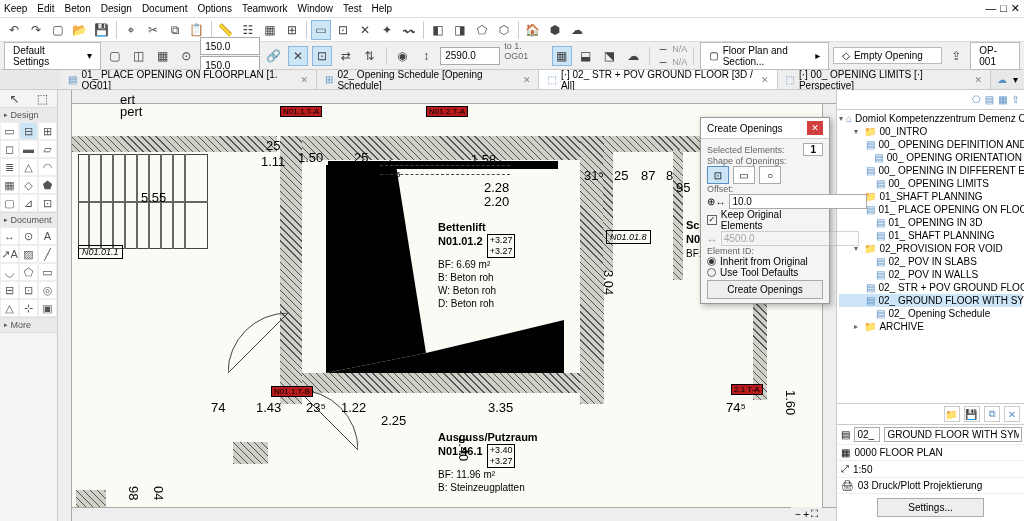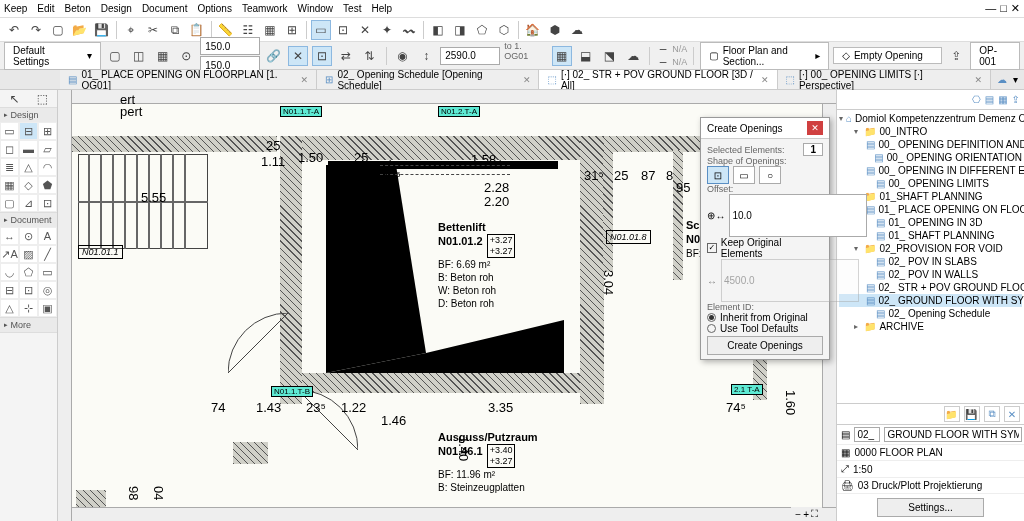--- a/index.html
+++ b/index.html
@@ -39,21 +39,21 @@
 
   
   .canvas { flex: 1; background: #fbfbf6; position: relative; overflow: hidden; }
   .rulerx { position:absolute; top:0; left:0; right:0; height:14px; background:#eee; border-bottom:1px solid #aaa;}
   .rulery { position:absolute; top:0; left:0; bottom:0; width:14px; background:#eee; border-right:1px solid #aaa;}
   .wall { position: absolute; background: repeating-linear-gradient(45deg,#555,#555 1px,#d0d0c8 1px,#d0d0c8 5px); }
   .dim { position: absolute; font-size: 13px; color: #000; margin-left: 48px; }
   .roomlabel { position: absolute; font-size: 10px; color: #000; line-height: 1.3; }
   .roomlabel .rn { font-weight: bold; font-size: 11px; }
   .roombox { position: absolute; border: 1px solid #000; font-size: 9px; padding: 1px 3px; }
-  .tag { position:absolute; border:1px solid #000; font-size:8px; padding:0 2px; background:#5eead4;}
+  .tag { position:absolute; border:1px solid #000; font-size:8px; padding:0 2px; background:#b91c1c;}
   .stairrun { position: absolute; }
   .stairrun .step { position:absolute; border:1px solid #666; background:transparent; }
   .shaft-fill { position:absolute; background:#000; }
   .scrollbarx { position:absolute; bottom:0; left:14px; right:0; height:14px; background:#eee; border-top:1px solid #aaa;}
   .scrollbary { position:absolute; top:14px; right:0; bottom:14px; width:14px; background:#eee; border-left:1px solid #aaa;}
   .zoomicons { position:absolute; bottom:0; right:14px; height:14px; background:#eee; display:flex; gap:2px; padding:0 4px; align-items:center;}
 
   
   .rightcol { width: 188px; background: #fff; border-left: 1px solid #ccc; display: flex; flex-direction: column; font-size: 10px; }
   .righttabs { height: 20px; border-bottom: 1px solid #ccc; display:flex; justify-content:flex-end; padding:0 4px; gap:4px; align-items:center;}
@@ -71,21 +71,21 @@
   
   .dialog { position: absolute; top: 117px; left: 700px; width: 130px; background: #f4f4f4; border: 1px solid #999; box-shadow: 2px 2px 6px rgba(0,0,0,.3); font-size: 10px; }
   .dlghead { background: #fff; padding: 3px 6px; display: flex; align-items: center; border-bottom: 1px solid #ccc; }
   .dlghead .x { margin-left: auto; background: #d04040; color: #fff; width: 16px; height: 14px; text-align: center; line-height: 14px; font-size: 9px; }
   .dlgbody { padding: 4px 6px; display: flex; flex-direction: column; gap: 0; }
   .dlglabel { color: #666; font-size: 9px; }
   .shapebtns { display: flex; gap: 4px; }
   .shapebtn { width: 22px; height: 18px; border: 1px solid #aaa; background: #fff; display: flex; align-items: center; justify-content: center; }
   .shapebtn.sel { background: #cde6f7; border-color:#5a8fc4;}
   .dlgrow { display: flex; align-items: center; gap: 4px; }
-  .dlgrow input[type=text]{ flex:1; border:1px solid #aaa; font-size:10px; padding:15px 2px;}
+  .dlgrow input[type=text]{ flex:1; border:1px solid #aaa; font-size:10px; padding:1px 2px;}
   .dlgbtn { border: 1px solid #aaa; background: #eee; padding: 3px; text-align: center; margin-top: 2px; }
   .radio {display:flex; align-items:center; gap:4px;}
   .radio .dot{width:9px;height:9px;border:1px solid #666;border-radius:50%;position:relative;}
   .radio.sel .dot::after{content:"";position:absolute;inset:1px;background:#333;border-radius:50%;}
   .chk{width:10px;height:10px;border:1px solid #666;display:inline-flex;align-items:center;justify-content:center;font-size:8px;line-height:1;}
 
   .rightbtns { display:flex; gap:4px; padding:2px 4px; border-top:1px solid #ccc; justify-content:flex-end;}
   .rightbtns .ic{width:16px;height:16px;border:1px solid #ccc;display:flex;align-items:center;justify-content:center;font-size:10px;color:#5a8fc4;}
   .settingsbtn{border:1px solid #aaa;background:#eee;padding:3px 30px;margin:4px auto;font-size:10px;display:block;text-align:left;}
 </style>
@@ -356,34 +356,34 @@
     <div class="dim" style="top:90px;left:378px">2.28</div>
     <div class="dim" style="top:104px;left:378px">2.20</div>
     <div class="dim" style="top:78px;left:478px">31⁵</div>
     <div class="dim" style="top:78px;left:508px">25</div>
     <div class="dim" style="top:78px;left:535px">87</div>
     <div class="dim" style="top:78px;left:560px">8</div>
     <div class="dim" style="top:90px;left:570px">95</div>
     <div class="dim" style="top:78px;left:615px">25</div>
     <div class="dim" style="top:310px;left:200px">23⁵</div>
     <div class="dim" style="top:310px;left:235px">1.22</div>
-    <div class="dim" style="top:323px;left:275px">1.46</div>
+    <div class="dim" style="top:323px;left:275px">2.25</div>
     <div class="dim" style="top:310px;left:382px">3.35</div>
     <div class="dim" style="top:200px;left:235px;writing-mode:vertical-rl">3.34</div>
     <div class="dim" style="top:180px;left:495px;writing-mode:vertical-rl">3.04</div>
     <div class="dim" style="top:346px;left:350px;writing-mode:vertical-rl">1.40</div>
     <div class="dim" style="top:300px;left:677px;writing-mode:vertical-rl">1.60</div>
     <div class="dim" style="top:300px;left:730px;writing-mode:vertical-rl">2.00</div>
     <div class="dim" style="top:200px;left:762px;writing-mode:vertical-rl">6.54</div>
     <div class="dim" style="top:310px;left:620px">74⁵</div>
     <div class="dim" style="top:396px;left:20px;writing-mode:vertical-rl">98</div>
     <div class="dim" style="top:396px;left:45px;writing-mode:vertical-rl">04</div>
 
     <div class="tag" style="top:16px;left:222px">N01.1.T-A</div>
-    <div class="tag" style="top:16px;left:380px">N01.2.T-A</div>
+    <div class="tag" style="top:16px;left:368px">N01.2.T-A</div>
     <div class="tag" style="top:296px;left:213px">N01.1.T-B</div>
     <div class="tag" style="top:294px;left:673px">2.1 T-A</div>
 
     <div class="roomlabel" style="top:130px;left:380px">
       <div class="rn">Bettenlift</div>
       <div style="display:flex;gap:4px;align-items:flex-start">
         <span class="rn">N01.01.2</span>
         <span style="border:1px solid #000;padding:0 2px;font-size:9px;line-height:1.2"><span>+3.27</span><br><span>+3.27</span></span>
       </div>
       <div>BF: 6.69 m²</div>

